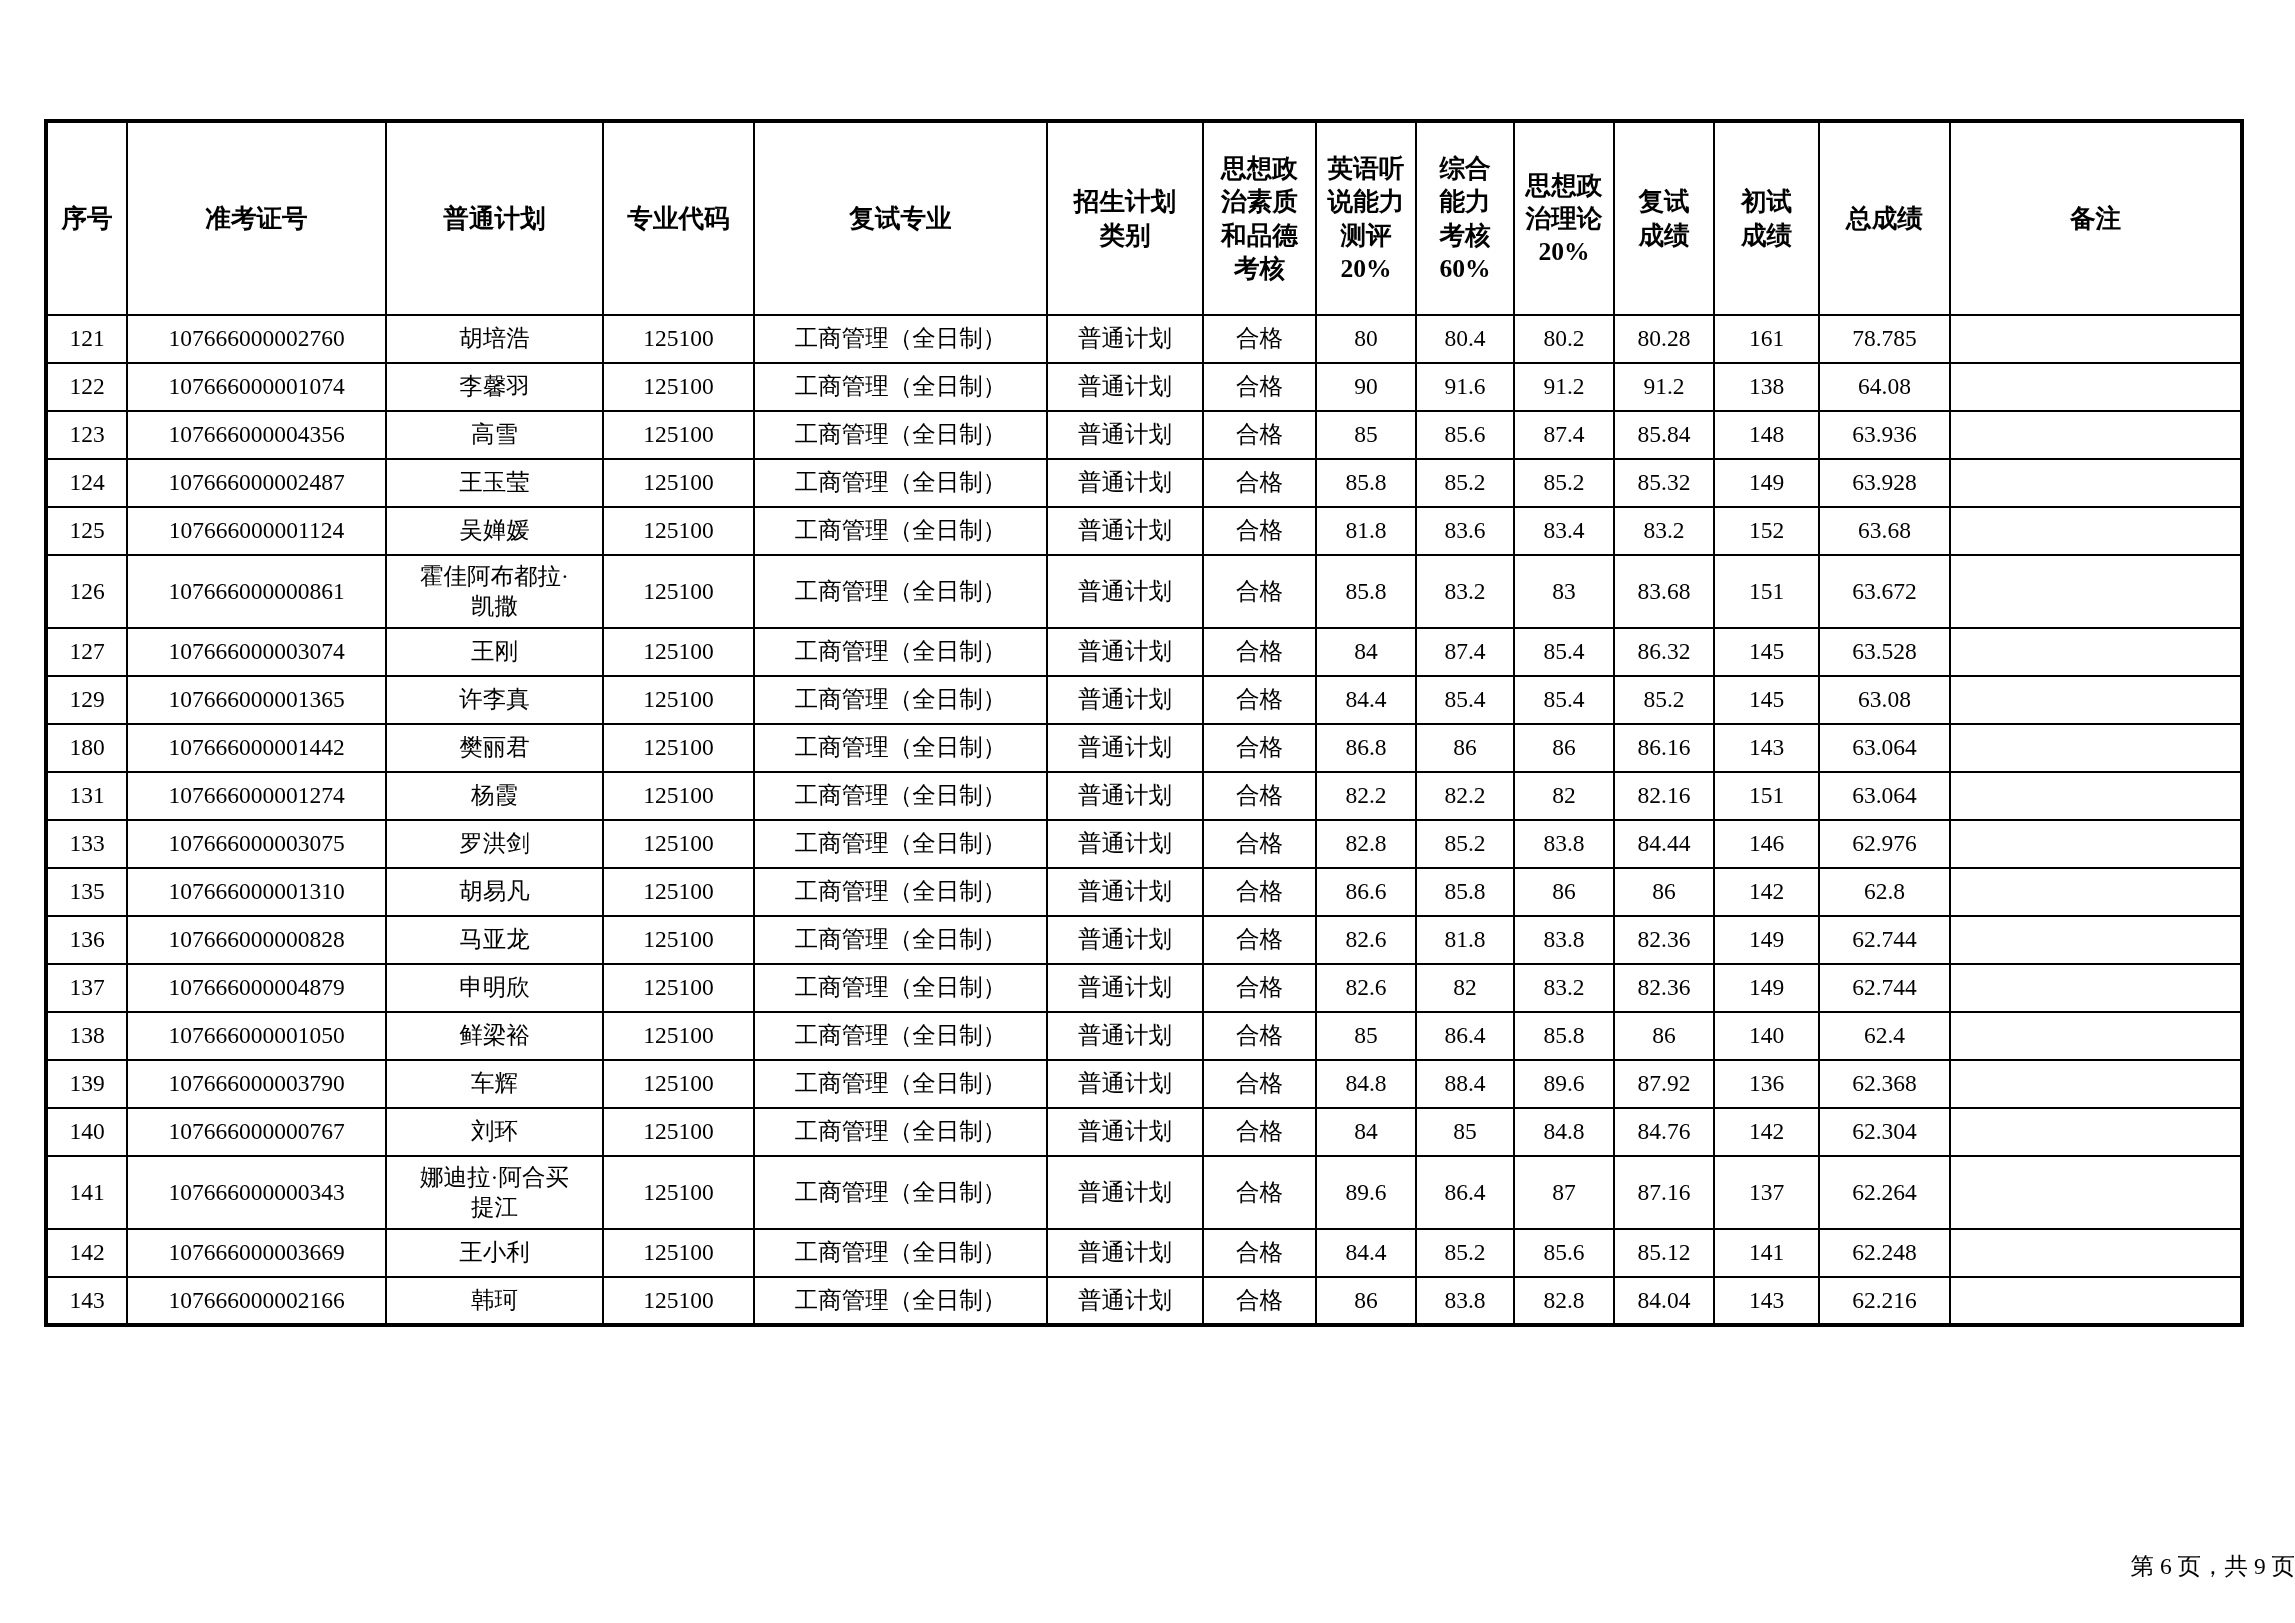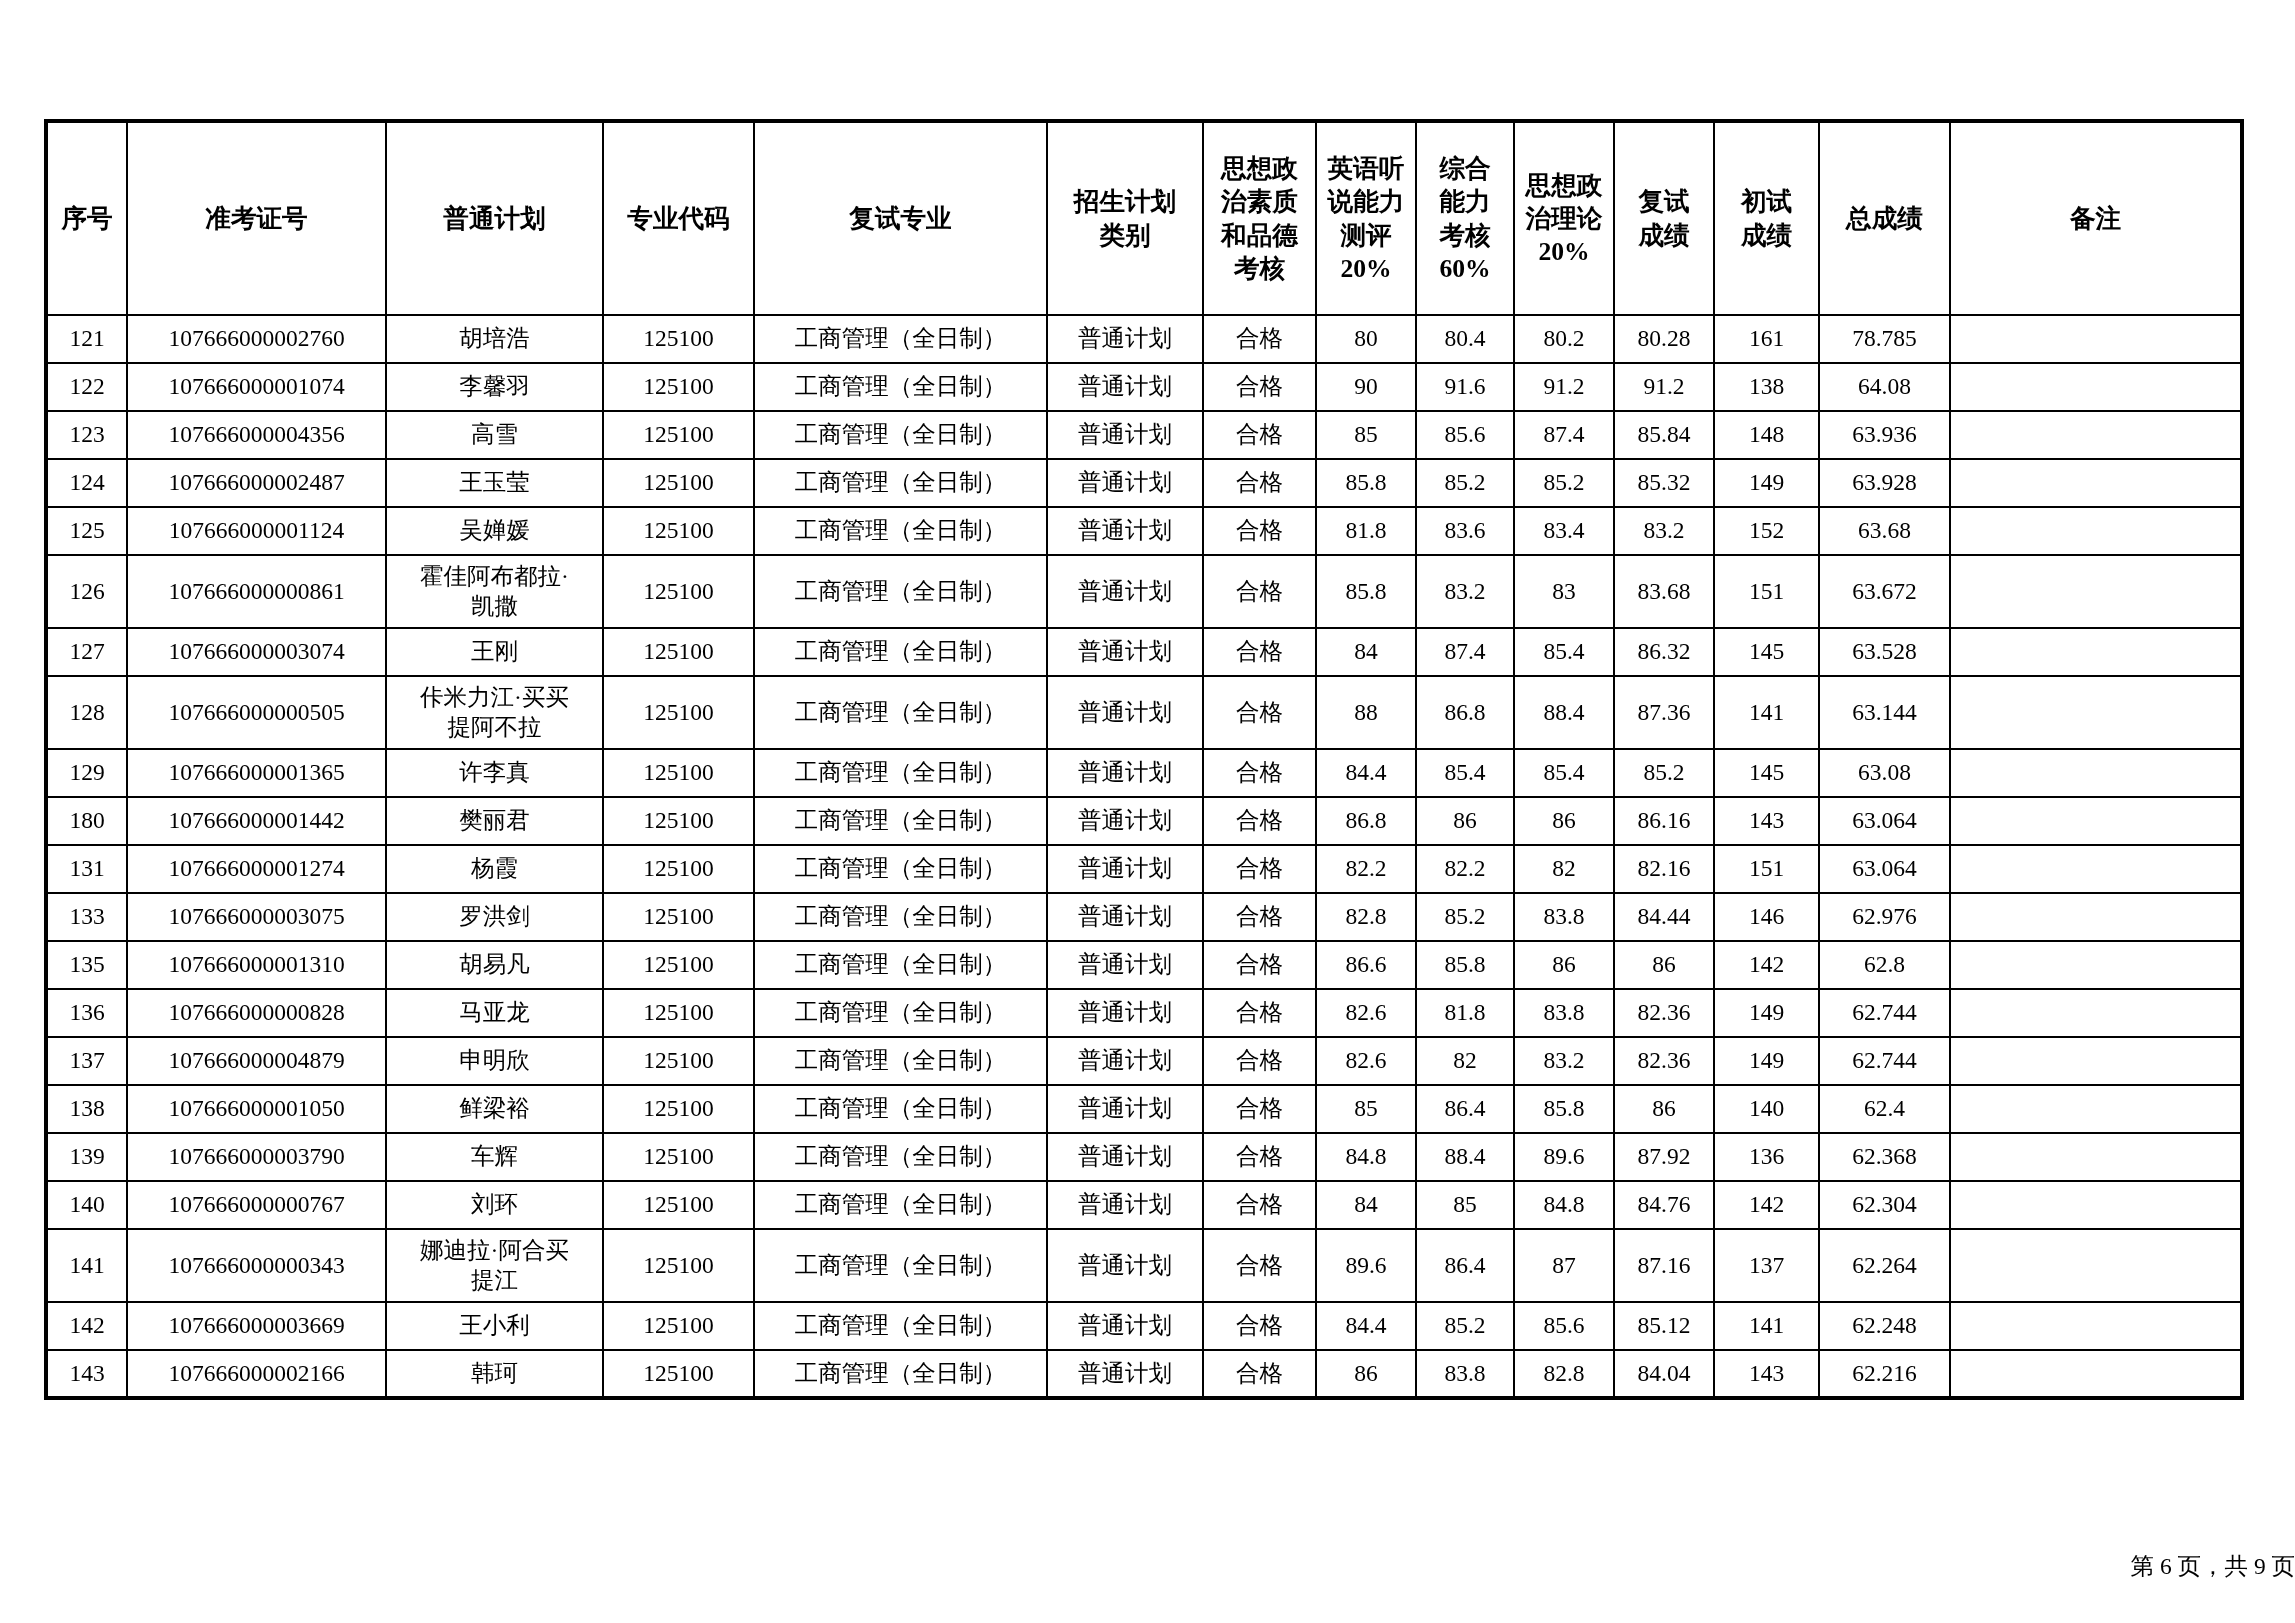--- a/index.html
+++ b/index.html
@@ -222,37 +222,20 @@
         <td>普通计划</td>
         <td>合格</td>
         <td>84</td>
         <td>87.4</td>
         <td>85.4</td>
         <td>86.32</td>
         <td>145</td>
         <td>63.528</td>
         <td></td>
       </tr>
-      <tr class="tall">
-        <td>128</td>
-        <td>107666000000505</td>
-        <td>佧米力江·买买
-提阿不拉</td>
-        <td>125100</td>
-        <td>工商管理（全日制）</td>
-        <td>普通计划</td>
-        <td>合格</td>
-        <td>88</td>
-        <td>86.8</td>
-        <td>88.4</td>
-        <td>87.36</td>
-        <td>141</td>
-        <td>63.144</td>
-        <td></td>
-      </tr>
       <tr>
         <td>129</td>
         <td>107666000001365</td>
         <td>许李真</td>
         <td>125100</td>
         <td>工商管理（全日制）</td>
         <td>普通计划</td>
         <td>合格</td>
         <td>84.4</td>
         <td>85.4</td>

